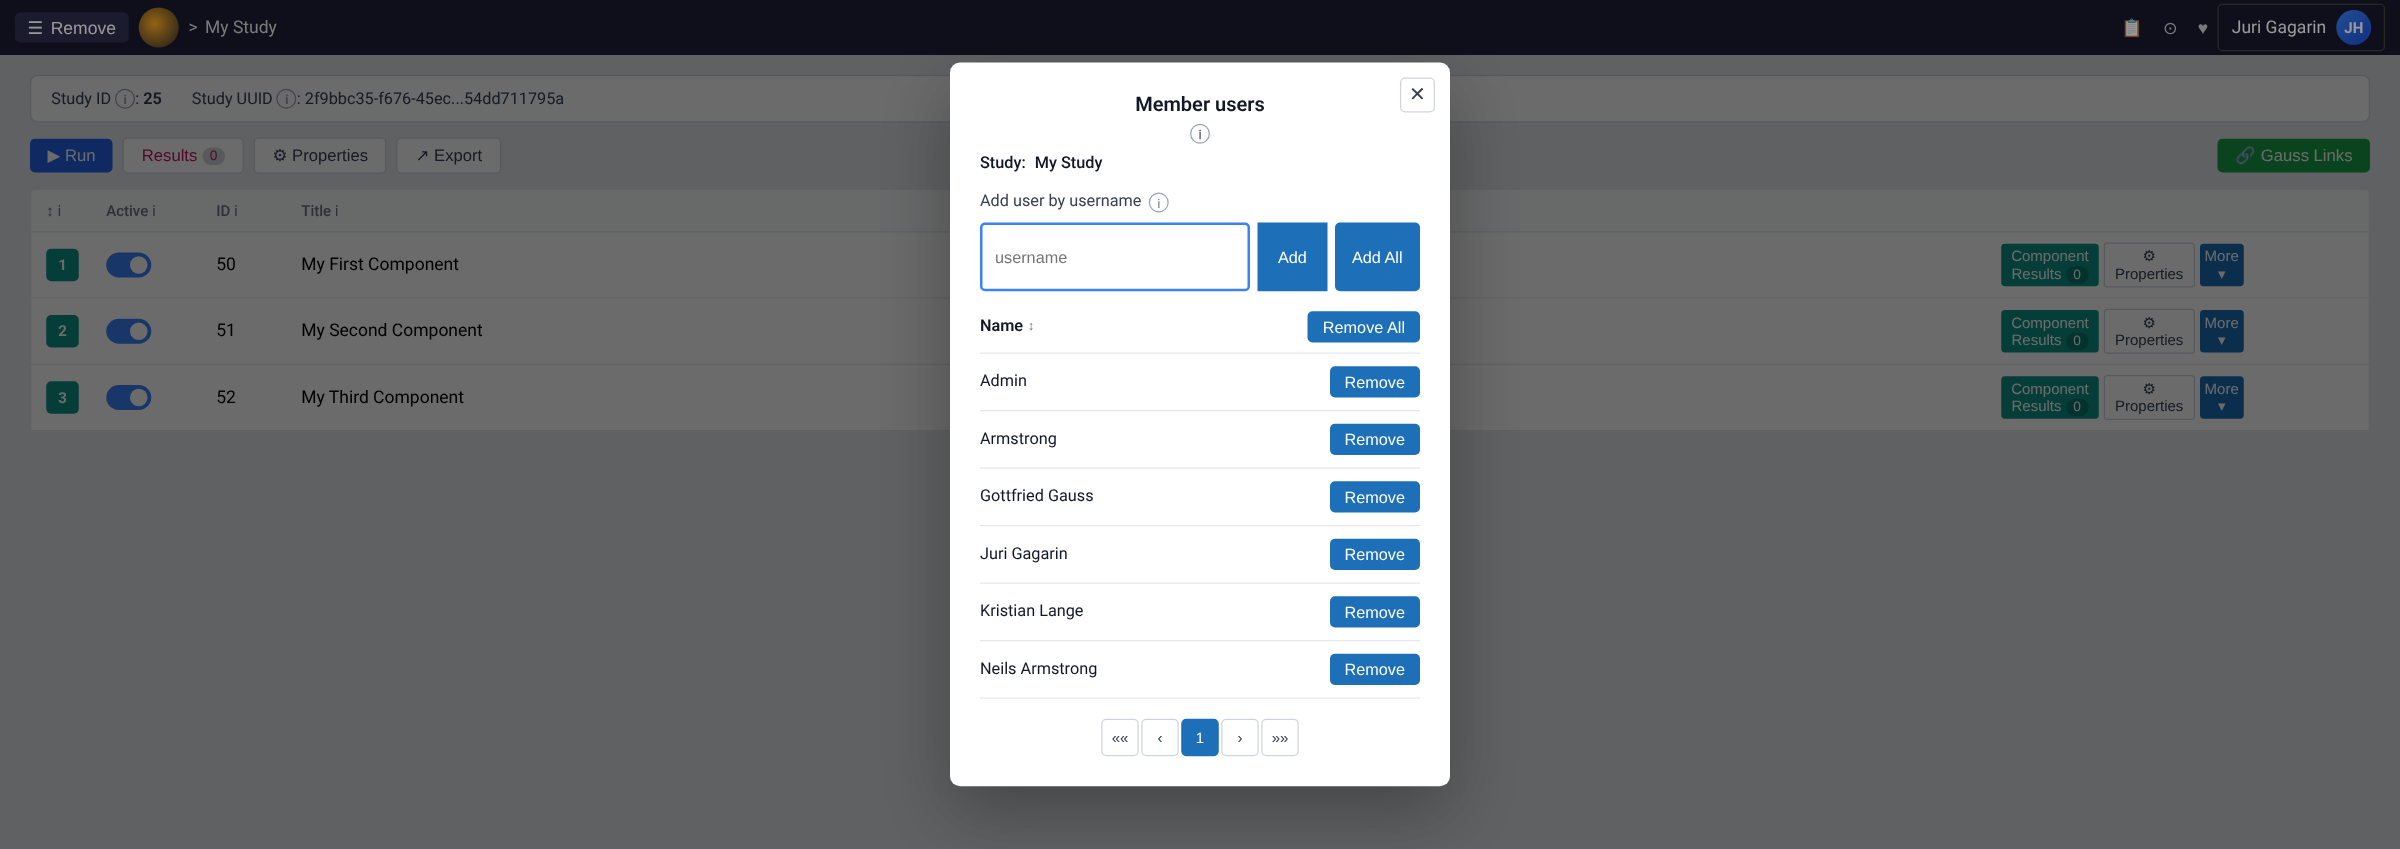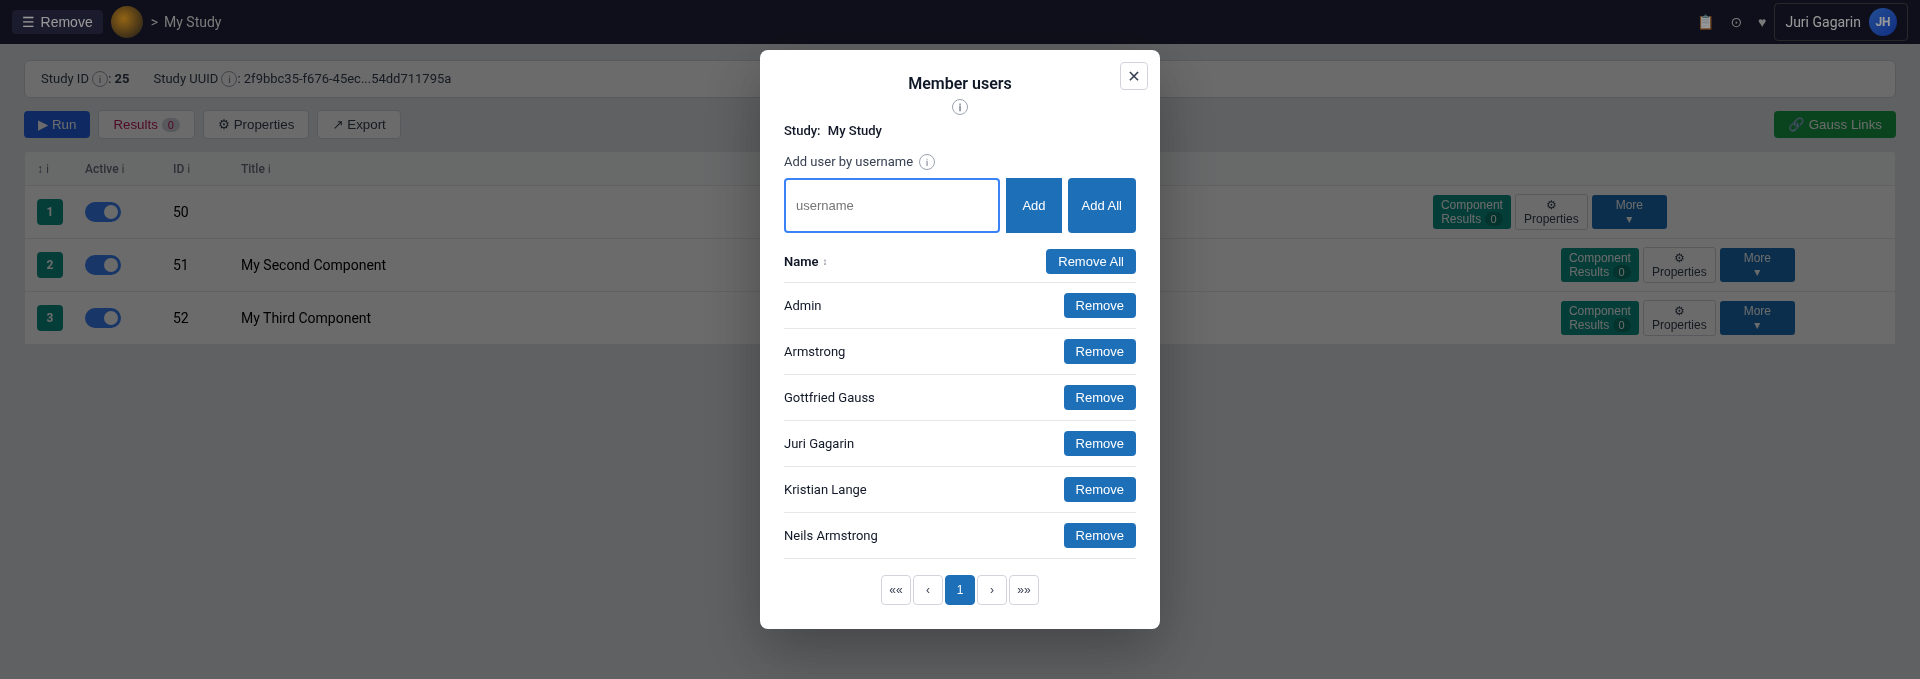--- a/index.html
+++ b/index.html
@@ -84,21 +84,21 @@
       position: relative; cursor: pointer;
     }
     .toggle::after {
       content: ''; position: absolute; top: 3px; right: 3px;
       width: 14px; height: 14px; border-radius: 50%; background: #fff;
     }
     .row-actions { display: flex; align-items: center; gap: 4px; justify-content: flex-end; }
     .btn-sm { font-size: 12px; padding: 3px 8px; border: none; border-radius: 3px; cursor: pointer; }
     .btn-teal { background: #0d9488; color: #fff; }
     .btn-gray-outline { background: #fff; color: #374151; border: 1px solid #d1d5db; }
-    .btn-more { background: #1d6fb8; color: #fff; border: none; border-radius: 3px; padding: 3px 24px; font-size: 12px; display: flex; align-items: center; gap: 2px; cursor: pointer; }
+    .btn-more { background: #1d6fb8; color: #fff; border: none; border-radius: 3px; padding: 3px 4px; font-size: 12px; display: flex; align-items: center; gap: 2px; cursor: pointer; }
 
     
     .modal-overlay {
       position: fixed; top: 0; left: 0; right: 0; bottom: 0;
       background: rgba(0,0,0,0.4);
       display: flex; align-items: center; justify-content: center;
       z-index: 100;
     }
     .modal {
       background: #fff;
@@ -206,20 +206,21 @@
       <span>Title ℹ</span>
       <span></span>
       <span></span>
       <span></span>
     </div>
 
     <div class="table-row">
       <div class="row-num" style="background:#0d9488;">1</div>
       <div class="toggle"></div>
       <span>50</span>
+      <span>My First Component</span>
       <span></span>
       <div class="row-actions">
         <button class="btn-sm btn-teal">Component Results <span class="badge" style="background:#0a7a6e;color:#fff;">0</span></button>
         <button class="btn-sm btn-gray-outline">⚙ Properties</button>
         <button class="btn-more">More ▾</button>
       </div>
       <span></span>
     </div>
 
     <div class="table-row">

